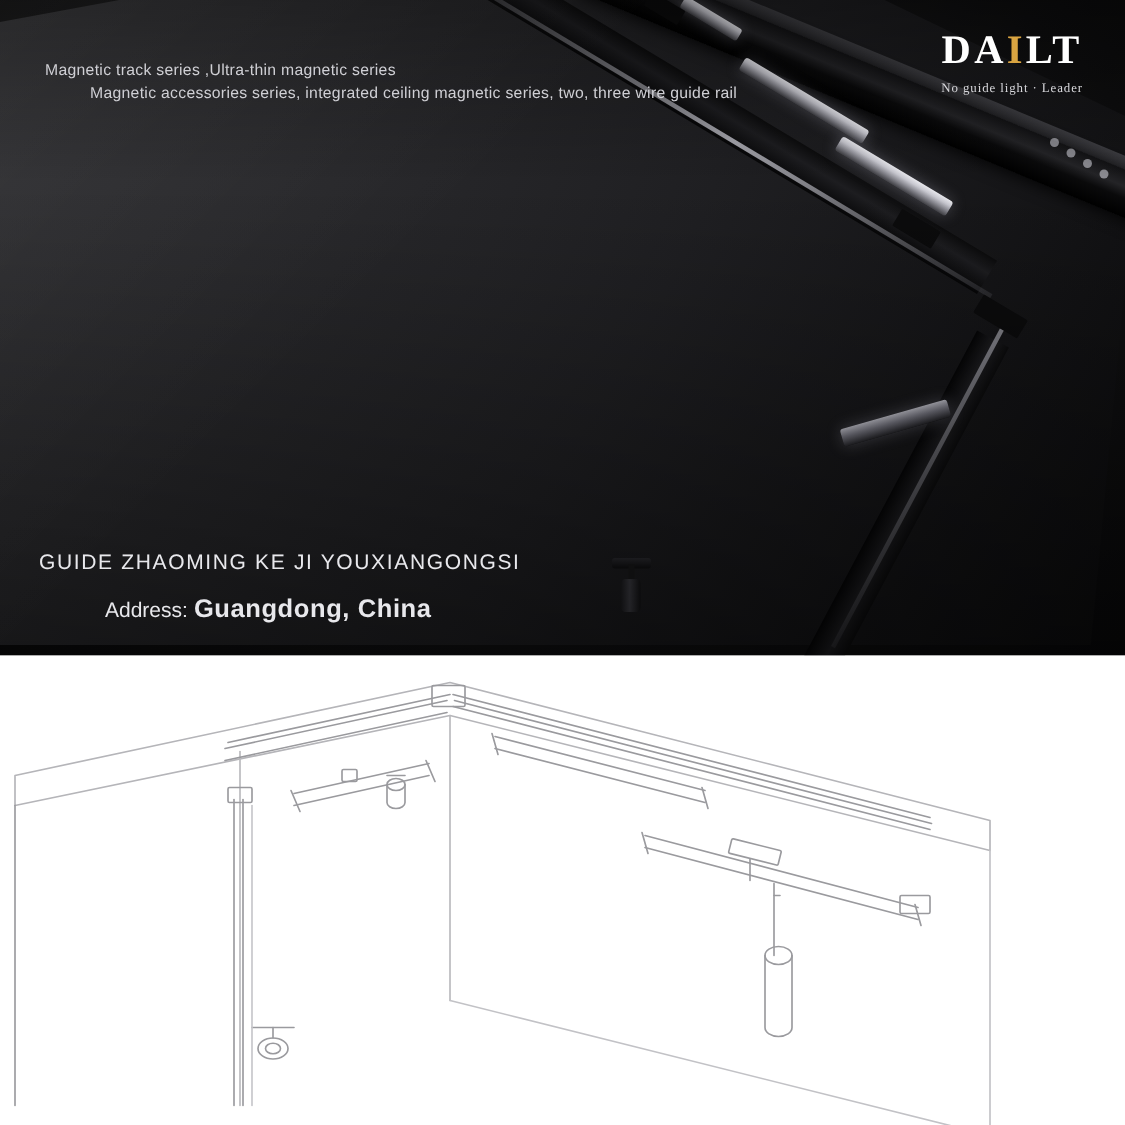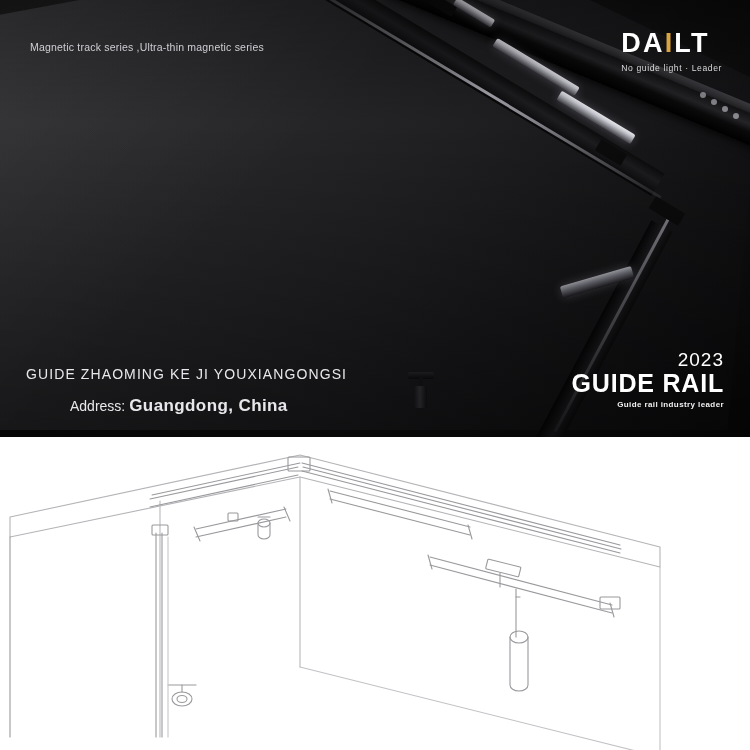--- a/index.html
+++ b/index.html
@@ -184,23 +184,24 @@
     color: #cfcfd4;
     font-size: 10.5px;
     letter-spacing: .2px;
     line-height: 1.45;
   }
   .hero-top-text .line2 { margin-left: 30px; }
 
   .brand {
     position: absolute;
     right: 28px;
-    top: 30px;
-    text-align: left;
+    top: 20px;
+    text-align: center;
     color: #ffffff;
+    font-family: Liberation Serif, serif;
   }
   .brand-name {
     font-size: 27px;
     font-weight: bold;
     letter-spacing: 2.2px;
     line-height: 1;
   }
   .brand-name .dot {
     color: #d9a441;
   }
@@ -303,36 +304,32 @@
       <i style="left:0px;  top:0px;"></i>
       <i style="left:11px; top:7px;"></i>
       <i style="left:22px; top:14px;"></i>
       <i style="left:33px; top:21px;"></i>
     </div>
 
     <div class="hero-bg2"></div>
 
     <div class="hero-top-text">
       <div class="line1">Magnetic track series ,Ultra-thin magnetic series</div>
+      <div class="line2">Magnetic accessories series, integrated ceiling magnetic series, two, three wire guide rail</div>
     </div>
 
     <div class="brand">
       <div class="brand-name"><span>DA</span><span class="dot">I</span><span>LT</span></div>
       <div class="brand-tag">No guide light · Leader</div>
     </div>
 
     <div class="company">GUIDE  ZHAOMING  KE  JI  YOUXIANGONGSI</div>
 
     <div class="address"><span>Address:</span><span class="addr-value">Guangdong, China</span></div>
 
-    <div class="hero-title">
-      <div class="hero-year">2023</div>
-      <div class="hero-main">GUIDE RAIL</div>
-      <div class="hero-sub">Guide rail industry leader</div>
-    </div>
   </div>
 
   <div class="diagram">
     <svg width="750" height="313" viewBox="0 0 750 313">
       <g fill="none" stroke="#9a9a9e" stroke-width="1.1" stroke-linecap="round" stroke-linejoin="round">
 
         <path d="M10 80 L300 18 L660 110 L660 130 L300 40 L10 100 Z" stroke="#b5b5b9"></path>
 
         <path d="M10 100 L10 300"></path>
         <path d="M160 64 L160 300" stroke="#b9b9bd"></path>

